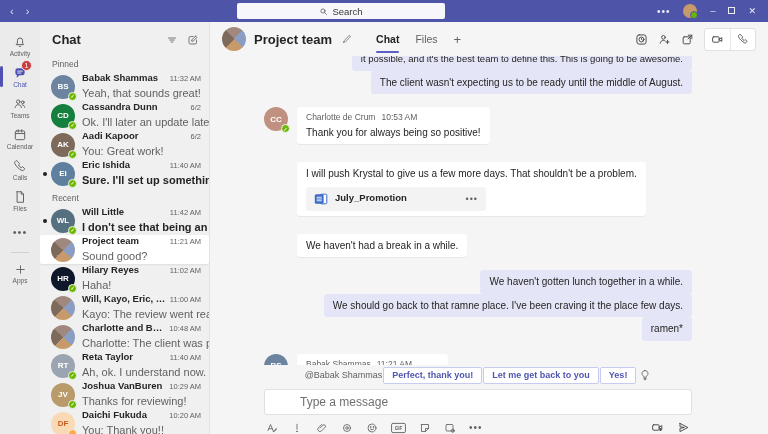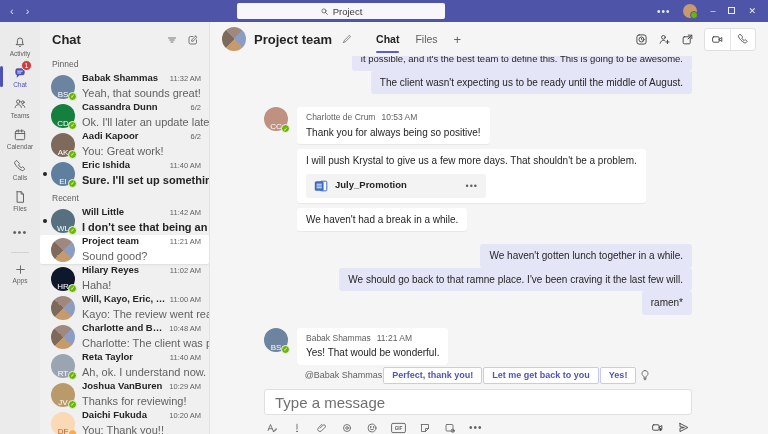--- a/index.html
+++ b/index.html
@@ -38,22 +38,22 @@
 
   
   .chatlist { flex:0 0 170px; background:#F0F0F0; border-right:1px solid #E3E3E3; display:flex; flex-direction:column; overflow:hidden; }
   .cl-header { display:flex; align-items:center; padding:10px 10px 7px 12px; }
   .cl-title { font-size:13px; font-weight:bold; color:#252424; flex:1; }
   .cl-icons { display:flex; gap:9px; color:#616161; }
   .cl-section { font-size:8.5px; color:#616161; padding:5px 12px 3px; }
   .ci { display:flex; align-items:center; gap:7px; padding:0 8px 0 11px; height:29px; position:relative; cursor:pointer; }
   .ci.selected { background:#fff; border-radius:2px; box-shadow:0 1px 2px rgba(0,0,0,.08); }
   .ci.unread::before { content:''; position:absolute; left:3px; top:50%; margin-top:-2px; width:4px; height:4px; background:#252424; border-radius:50%; }
-  .av { width:24px; height:24px; border-radius:50%; flex:0 0 24px; display:flex; align-items:flex-end; justify-content:center;
-        color:#fff; font-size:8px; font-weight:normal; position:relative; }
+  .av { width:24px; height:24px; border-radius:50%; flex:0 0 24px; display:flex; align-items:center; justify-content:center;
+        color:#fff; font-size:8px; font-weight:bold; position:relative; }
   .st { position:absolute; right:-2px; bottom:-2px; width:9px; height:9px; border-radius:50%; border:1.5px solid #F0F0F0;
         display:flex; align-items:center; justify-content:center; font-size:5px; color:#fff; }
   .st.avail { background:#6BB700; }
   .st.away { background:#FFAA44; }
   .ci-main { flex:1; min-width:0; }
   .ci-r1 { display:flex; align-items:baseline; }
   .ci-name { font-size:9.5px; color:#252424; font-weight:600; white-space:nowrap; overflow:hidden; text-overflow:ellipsis; flex:1; }
   .ci-time { font-size:7.5px; color:#616161; margin-left:4px; flex:none; }
   .ci-prev { font-size:11px; color:#616161; white-space:nowrap; overflow:hidden; text-overflow:ellipsis; margin-top:13px; }
   .ci.unread .ci-name { font-weight:800; }
@@ -80,36 +80,36 @@
   .callbtn + .callbtn { border-left:1px solid #E6E6E6; }
 
   .msgs { flex:1; min-height:0; overflow:hidden; padding:0 76px 2px 54px; display:flex; flex-direction:column; }
   .bub { width:fit-content; max-width:420px; background:#fff; border-radius:3px; padding:5px 9px; font-size:10px;
          color:#252424; box-shadow:0 1px 1px rgba(0,0,0,.06); line-height:1.35; }
   .sent { align-self:flex-end; background:#E4E6F7; box-shadow:none; }
   .mb { margin-bottom:0; }
   .mbl { margin-bottom:13px; }
   .clipped { white-space:nowrap; font-size:9.5px; margin-top:-8px; max-width:none; }
   .rgroup { display:flex; gap:9px; align-items:flex-start; }
-  .rbubs { display:flex; flex-direction:column; gap:5px; align-items:flex-start; }
+  .rbubs { display:flex; flex-direction:column; gap:18px; align-items:flex-start; }
   .bhead { font-size:8.5px; color:#616161; margin-bottom:2px; display:flex; gap:6px; }
   .bhead .bh-name { color:#616161; }
   .attach { margin-top:6px; background:#F3F3F3; border-radius:3px; padding:5px 8px; display:flex; align-items:center; gap:7px; width:180px; cursor:pointer; }
   .attach-name { font-size:9.5px; font-weight:700; color:#252424; }
   .attach-dots { margin-left:auto; color:#616161; font-size:9px; letter-spacing:1px; }
 
   .suggestions { flex:0 0 22px; display:flex; justify-content:center; align-items:center; gap:1px; padding:0 76px 2px 54px;
                  font-size:9px; color:#616161; }
   .sbtn { border:1px solid #C7CBF0; color:#4F56B0; background:#fff; border-radius:2px; padding:2.5px 8px; font-size:9px;
           font-weight:700; cursor:pointer; white-space:nowrap; }
   .bulb { color:#616161; margin-left:2px; }
 
   .compose { padding:2px 76px 0 54px; }
   .cbox { background:#fff; border:1px solid #E0E0E0; border-radius:3px; height:26px; display:flex; align-items:center; padding:0 10px; }
-  .cbox input { border:none; outline:none; width:100%; font-size:15px; color:#252424; font-family:"Liberation Sans",sans-serif; background:transparent; }
+  .cbox input { border:none; outline:none; width:100%; font-size:12px; color:#252424; font-family:"Liberation Sans",sans-serif; background:transparent;margin-left:25px; }
   .cbox input::placeholder { color:#707070; }
   .ctools { display:flex; align-items:center; gap:13px; padding:6px 2px 0; color:#616161; }
   .ctool { cursor:pointer; display:flex; align-items:center; }
   .ct-right { margin-left:auto; display:flex; gap:13px; align-items:center; color:#424242; }
   .ct-dots { font-size:10px; letter-spacing:1px; }
 </style>
 </head>
 <body>
 
 <div class="app">
@@ -117,21 +117,21 @@
   <div class="titlebar">
     <div class="tb-nav">
       <span>‹</span>
       <span>›</span>
     </div>
     <div class="searchbox">
       <svg class="i" width="9" height="9" viewBox="0 0 24 24">
           <circle cx="10.5" cy="10.5" r="5.5"></circle>
           <path d="M14.8 14.8L20 20"></path>
         </svg>
-      <span>Project</span>
+      <span>Search</span>
     </div>
     <div class="tb-right">
       <span class="tb-dots">•••</span>
       <span class="tb-avatar"></span>
       <span class="winbtn">–</span>
       <span class="winbtn"><span class="maxbox"></span></span>
       <span class="winbtn">✕</span>
     </div>
   </div>
 
@@ -411,21 +411,21 @@
                   </svg>
                 <span class="attach-name">July_Promotion</span>
                 <span class="attach-dots">•••</span>
               </div>
             </div>
             <div class="bub">We haven't had a break in a while.</div>
           </div>
         </div>
 
         <div class="bub sent mb">We haven't gotten lunch together in a while.</div>
-        <div class="bub sent mb">We should go back to that ramne place. I've been craving it the last few will.</div>
+        <div class="bub sent mb">We should go back to that ramne place. I've been craving it the place few days.</div>
         <div class="bub sent mbl">ramen*</div>
 
         <div class="rgroup">
           <span class="av c-bs">
               <span>BS</span>
               <span class="st avail" style="border-color:#F5F5F5">✓</span>
             </span>
           <div class="rbubs">
             <div class="bub">
               <div class="bhead">

